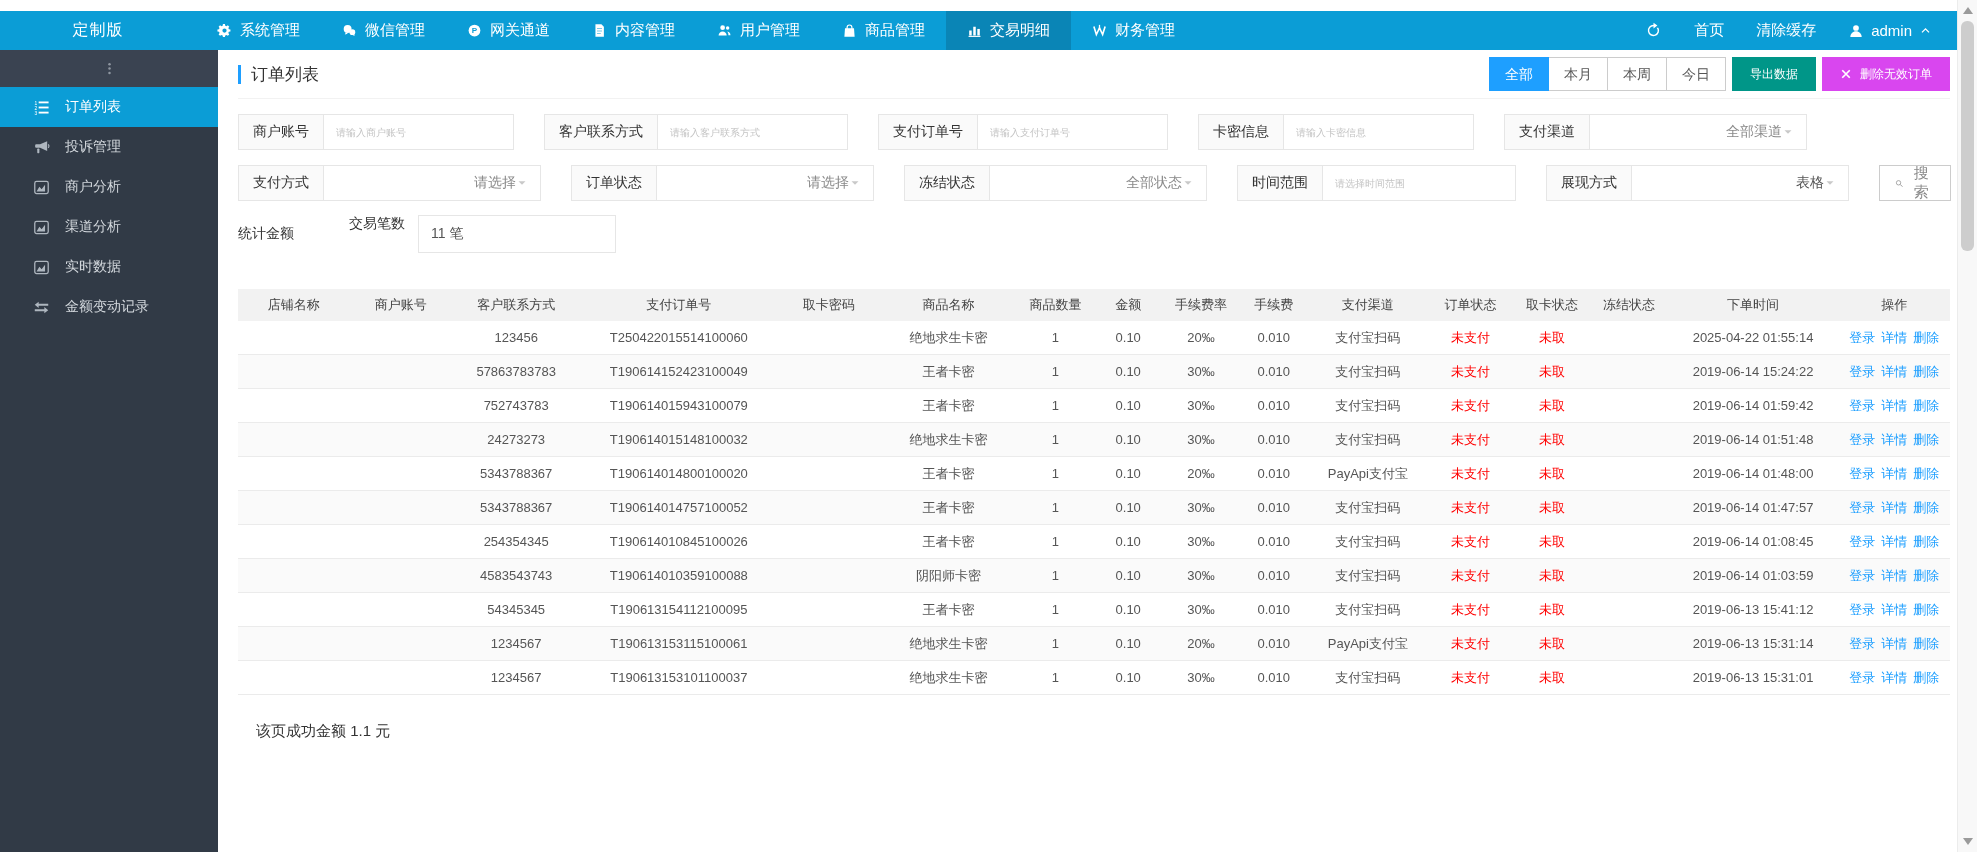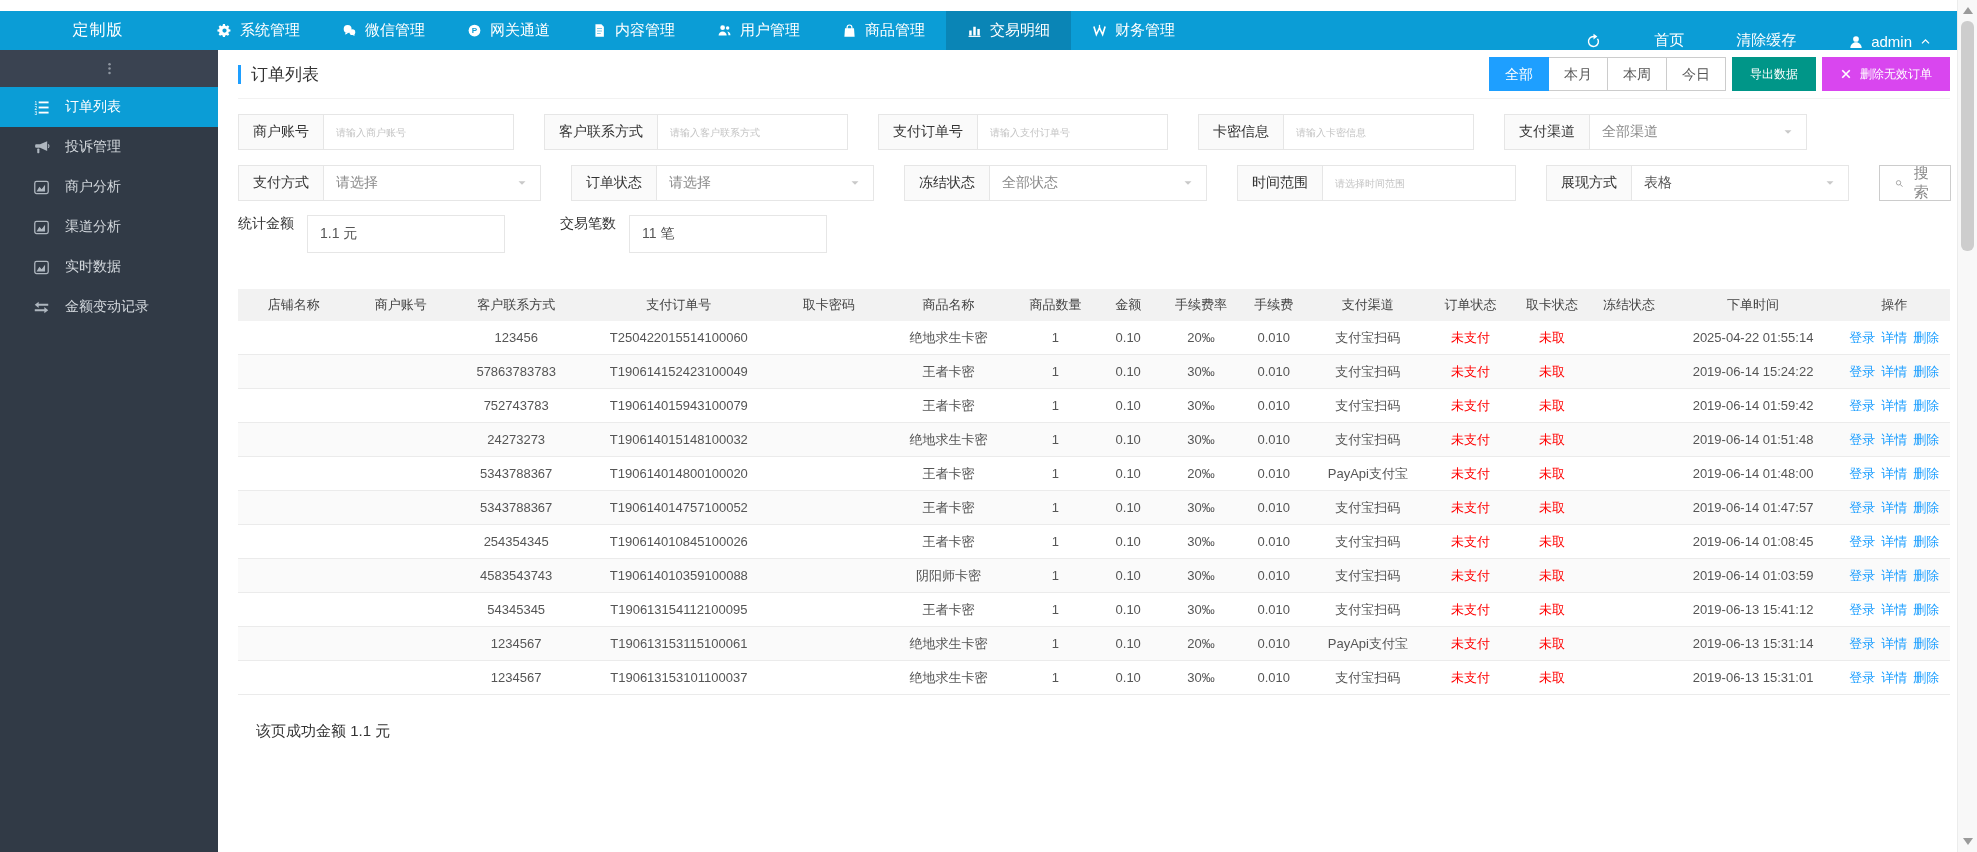--- a/index.html
+++ b/index.html
@@ -6,21 +6,21 @@
   body{width:1977px;height:852px;background:#fff;overflow:hidden;position:relative;
        font-family:"Liberation Sans","DejaVu Sans",sans-serif;color:#333}
   .topstrip{height:11px;background:#fff}
   
   .navbar{height:39px;background:#0b9dd6;display:flex;align-items:stretch;color:#fff;margin-right:19px}
   .brand{width:196px;display:flex;align-items:center;justify-content:center;font-size:16px;letter-spacing:1px}
   .nav-items{display:flex}
   .nav-item{display:flex;align-items:center;gap:8px;padding:12px 21px;font-size:15px;cursor:pointer}
   .nav-item.active{background:#0a85b6}
   .nav-item svg{width:15px;height:15px}
-  .nav-right{margin-left:auto;display:flex;align-items:flex-end;gap:52px;padding-right:26px;font-size:15px}
+  .nav-right{margin-left:auto;display:flex;align-items:center;gap:32px;padding-right:26px;font-size:15px}
   .nav-right .lnk{cursor:pointer}
   .userbox{display:flex;align-items:center;gap:7px;cursor:pointer}
   
   .layout{display:flex;height:802px}
   .sidebar{width:218px;background:#313a46;flex:none}
   .side-dots{height:37px;background:#3a4351;display:flex;align-items:center;justify-content:center;color:#8f97a1}
   .side-item{height:40px;display:flex;align-items:center;gap:15px;padding-left:33px;font-size:14px;color:#d3d8dd;cursor:pointer}
   .side-item svg{width:17px;height:17px;color:#aeb6bf}
   .side-item.active{background:#0b9dd6;color:#fff}
   .side-item.active svg{color:#fff}
@@ -37,21 +37,21 @@
   .btn-export{background:#009688}
   .btn-delete{background:#d946ef}
   .btn-delete svg{width:12px;height:12px}
   
   .filters{margin-top:15px;display:flex;gap:30px;align-items:center}
   .fgroup{display:flex;border:1px solid #e6e6e6;height:34px;background:#fff}
   .flabel{display:flex;align-items:center;padding:0 14px;background:#fafafa;border-right:1px solid #e6e6e6;
           color:#333;font-size:14px;white-space:nowrap}
   .finput{border:none;outline:none;padding:0 12px;width:165px;font-size:10px;color:#333;background:#fff}
   .finput::placeholder{color:#c4c4c4}
-  .fselect{display:flex;align-items:center;justify-content:space-between;width:192px;padding:0 12px;
+  .fselect{display:flex;align-items:center;justify-content:flex-end;width:192px;padding:0 12px;
            color:#8a8a8a;font-size:14px;cursor:pointer}
   .fselect svg{width:12px;height:12px;color:#c9c9c9;flex:none}
   .search-btn{height:36px;border:1px solid #ccc;background:#fff;color:#8a8a8a;font-size:15px;padding:0 15px;
               display:flex;align-items:center;gap:7px;cursor:pointer;letter-spacing:3px}
   .search-btn svg{width:15px;height:15px}
   
   .stats{margin-top:14px;display:flex;gap:55px;align-items:center}
   .stat{display:flex;align-items:flex-start;font-size:14px;color:#333}
   .stat-box{width:172px;height:36px;border:1px solid #e6e6e6;margin-left:13px;display:flex;align-items:center;
             padding:0 12px;font-size:14px;color:#555}
@@ -391,21 +391,20 @@
         <svg>
             <use href="#i-search"></use>
           </svg>
         <span>搜 索</span>
       </button>
     </div>
 
     <div class="stats">
       <div class="stat">
         <span>统计金额</span>
-        <div class="stat-box">1.1 元</div>
       </div>
       <div class="stat">
         <span>交易笔数</span>
         <div class="stat-box">11 笔</div>
       </div>
     </div>
 
     <table class="grid">
       <colgroup>
         <col style="width:6.5%">

